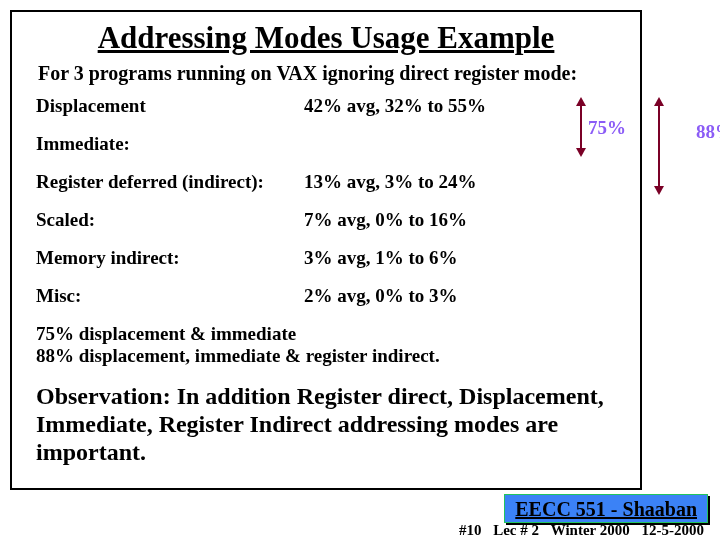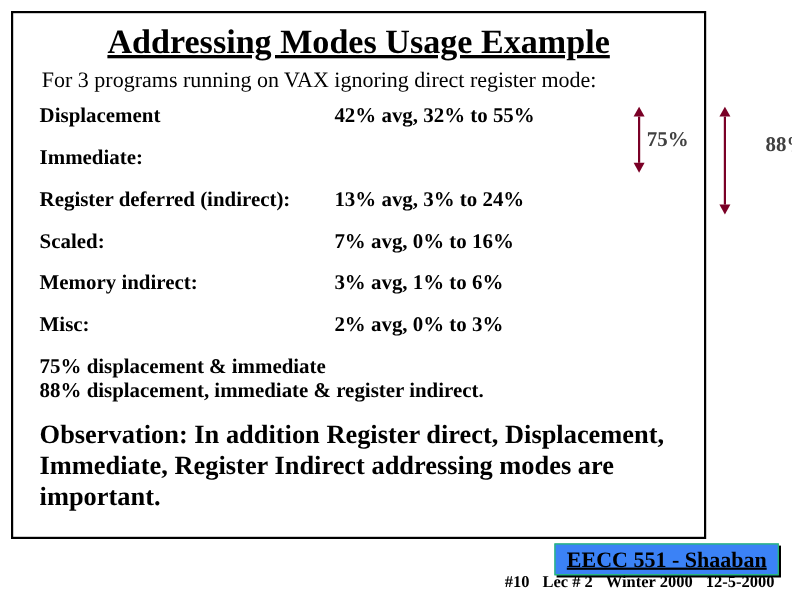--- a/index.html
+++ b/index.html
@@ -20,21 +20,21 @@
   }
   .title {
     text-align: center;
     font-size: 31px;
     font-weight: bold;
     text-decoration: underline;
     margin-bottom: 6px;
   }
   .subtitle {
     font-size: 20px;
-    font-weight: normal;
+    font-weight: bold;
     margin-bottom: 10px;
     margin-left: 6px;
   }
   .table-area {
     position: relative;
     margin-left: 4px;
     margin-bottom: 6px;
   }
   .row {
     display: flex;
@@ -64,21 +64,21 @@
     width: 0; height: 0;
     border-left: 5px solid transparent;
     border-right: 5px solid transparent;
   }
   .arrow-head-up { border-bottom: 9px solid #7a0026; }
   .arrow-head-down { border-top: 9px solid #7a0026; }
   .arrow-label {
     position: absolute;
     font-size: 19px;
     font-weight: bold;
-    color: #404040;
+    color: #8b5cf6;
     white-space: nowrap;
   }
   .summary {
     font-size: 19px;
     font-weight: bold;
     margin-left: 4px;
     margin-bottom: 14px;
     line-height: 1.18;
   }
   .observation {

